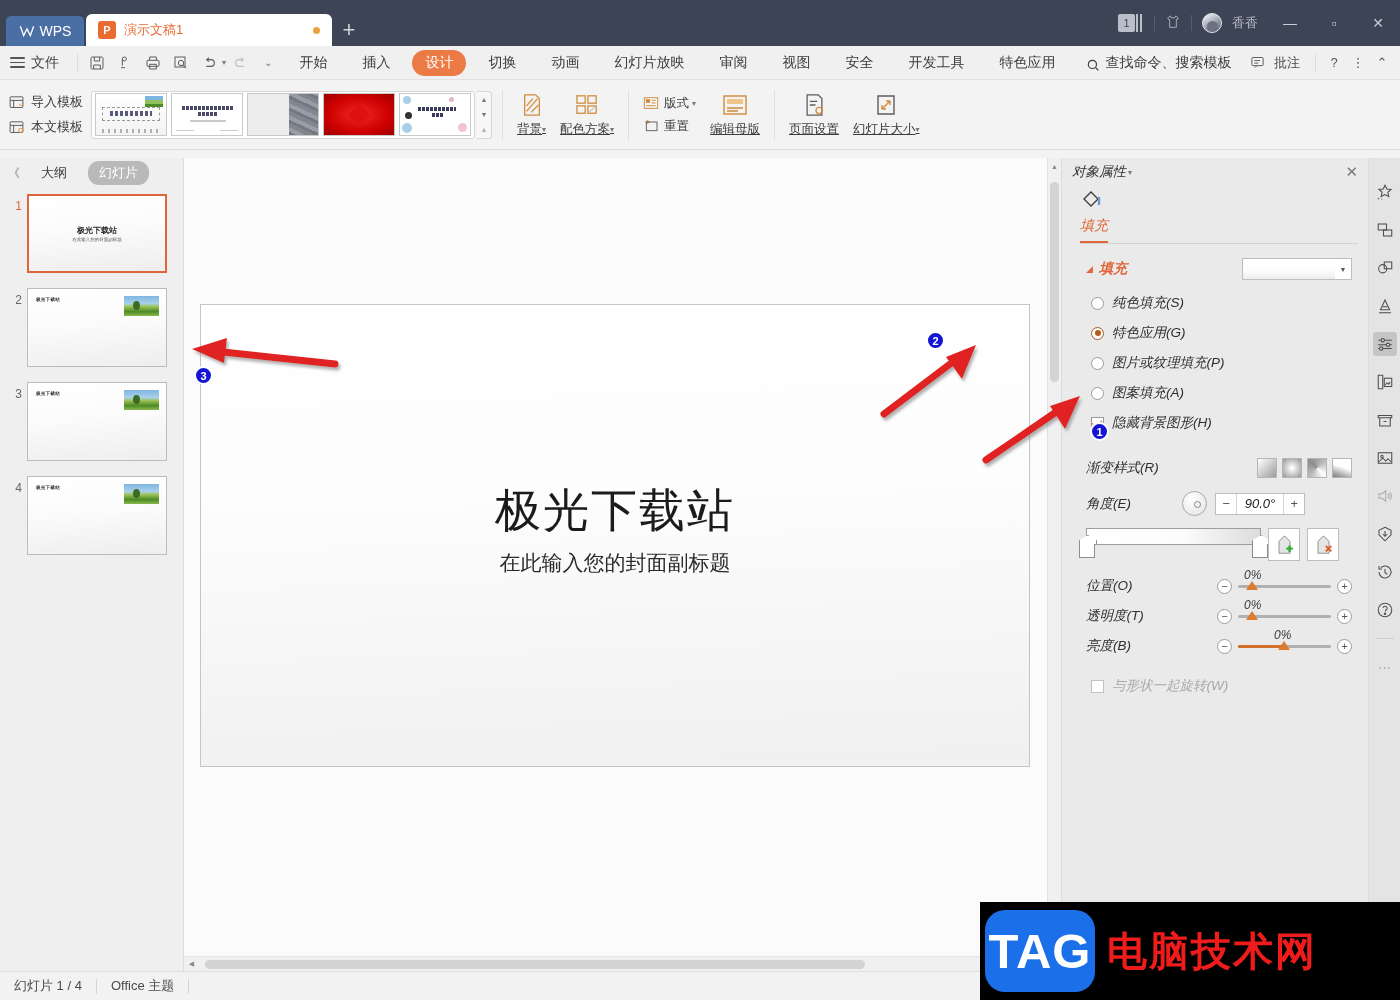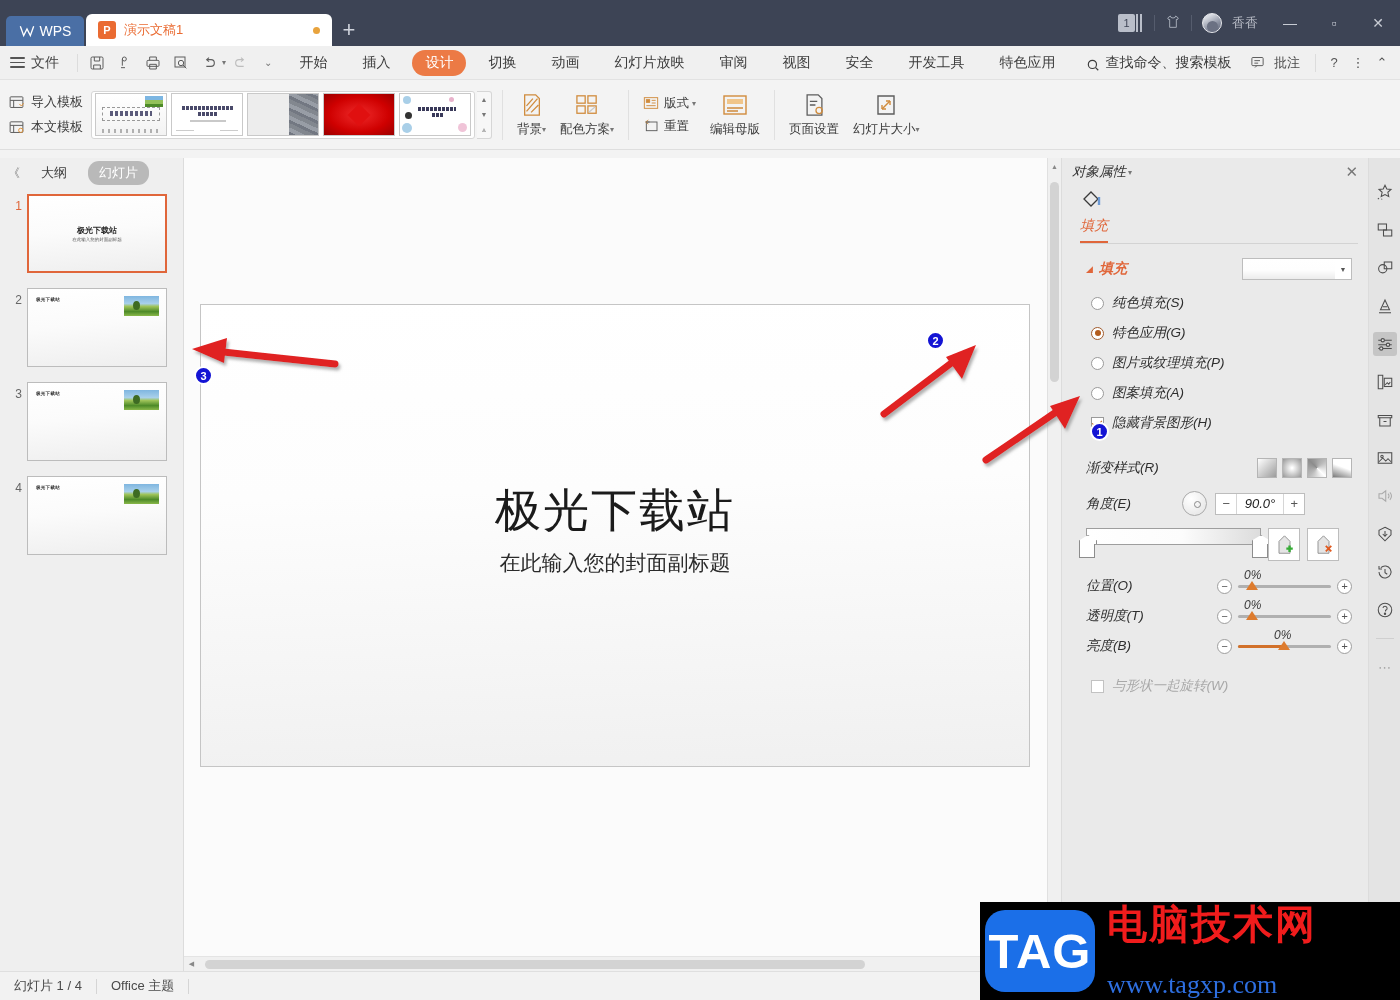--- a/index.html
+++ b/index.html
@@ -80,21 +80,21 @@
   .tmplbtn svg{width:17px;height:17px;}
   .gallery{ display:flex;align-items:center;border:1px solid #d6d6d6;background:#fff;
     border-radius:3px;height:48px;padding:2px 3px;gap:4px; }
   .thumb{ width:72px;height:43px;border:1px solid #c9c9c9;position:relative;overflow:hidden;background:#fff;}
   .gal-scroll{ display:flex;flex-direction:column;justify-content:space-between;height:48px;
     margin-left:2px;border:1px solid #d6d6d6;border-left:none;border-radius:0 3px 3px 0;
     background:#f7f7f7;width:15px;}
   .gs{ flex:1;display:flex;align-items:center;justify-content:center;font-size:7px;color:#777; }
   .rib-sep{ width:1px;height:50px;background:#e0e0e0;margin:0 10px; }
   .rgrp{ display:flex;align-items:center;gap:14px;padding:0 4px; }
-  .ritem{ display:flex;flex-direction:column;align-items:center;gap:3px;font-size:12.5px;color:#3c3c3c;}
+  .ritem{ display:flex;flex-direction:column;align-items:center;gap:3px;font-size:12.5px;color:#3c3c3c;text-decoration:underline;}
   .ritem .ico{ width:28px;height:27px;display:flex;align-items:center;justify-content:center; }
   .ritem .lab{ display:flex;align-items:center;gap:2px;white-space:nowrap; }
   .rstack{ display:flex;flex-direction:column;gap:6px; }
   .rrow{ display:flex;align-items:center;gap:5px;font-size:12.5px;color:#3c3c3c;white-space:nowrap;}
   .rrow svg{width:16px;height:16px;}
   
   .workspace{ position:absolute;top:158px;left:0;right:0;bottom:29px;display:flex; }
   
   .leftpanel{ width:184px;background:#efefef;border-right:1px solid #dcdcdc;
     display:flex;flex-direction:column;position:relative; }
@@ -872,15 +872,14 @@
 </svg>
 
 <div class="badge" style="left:1090px;top:422px;">1</div>
 <div class="badge" style="left:926px;top:331px;">2</div>
 <div class="badge" style="left:194px;top:366px;">3</div>
 
 <div class="watermark">
   <div class="wm-tag">TAG</div>
   <div class="wm-txt">
     <span class="wm-cn">电脑技术网</span>
-    <span class="wm-url">www.tagxp.com</span>
   </div>
 </div>
 
 </body></html>

